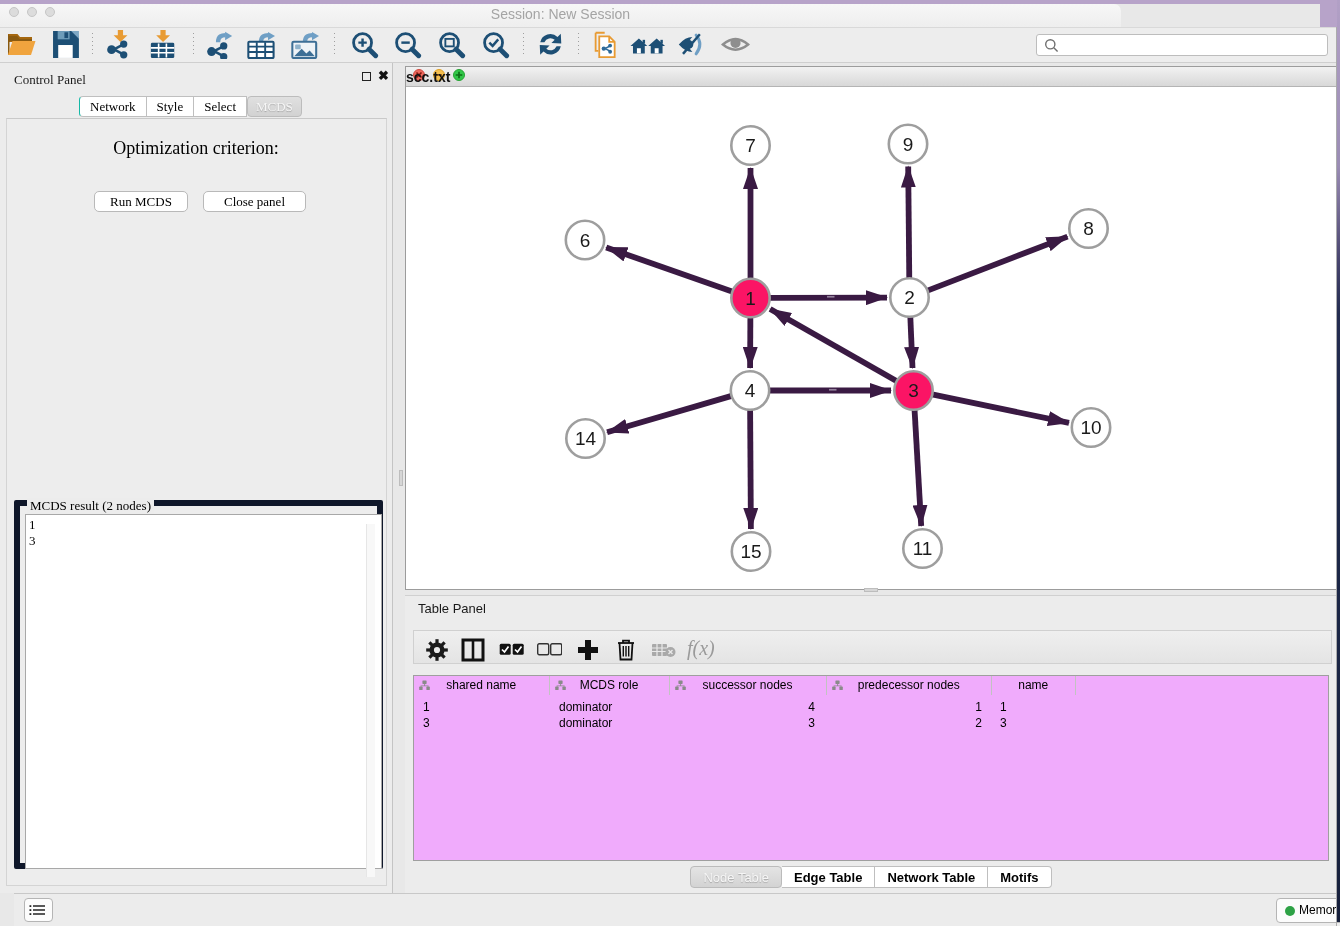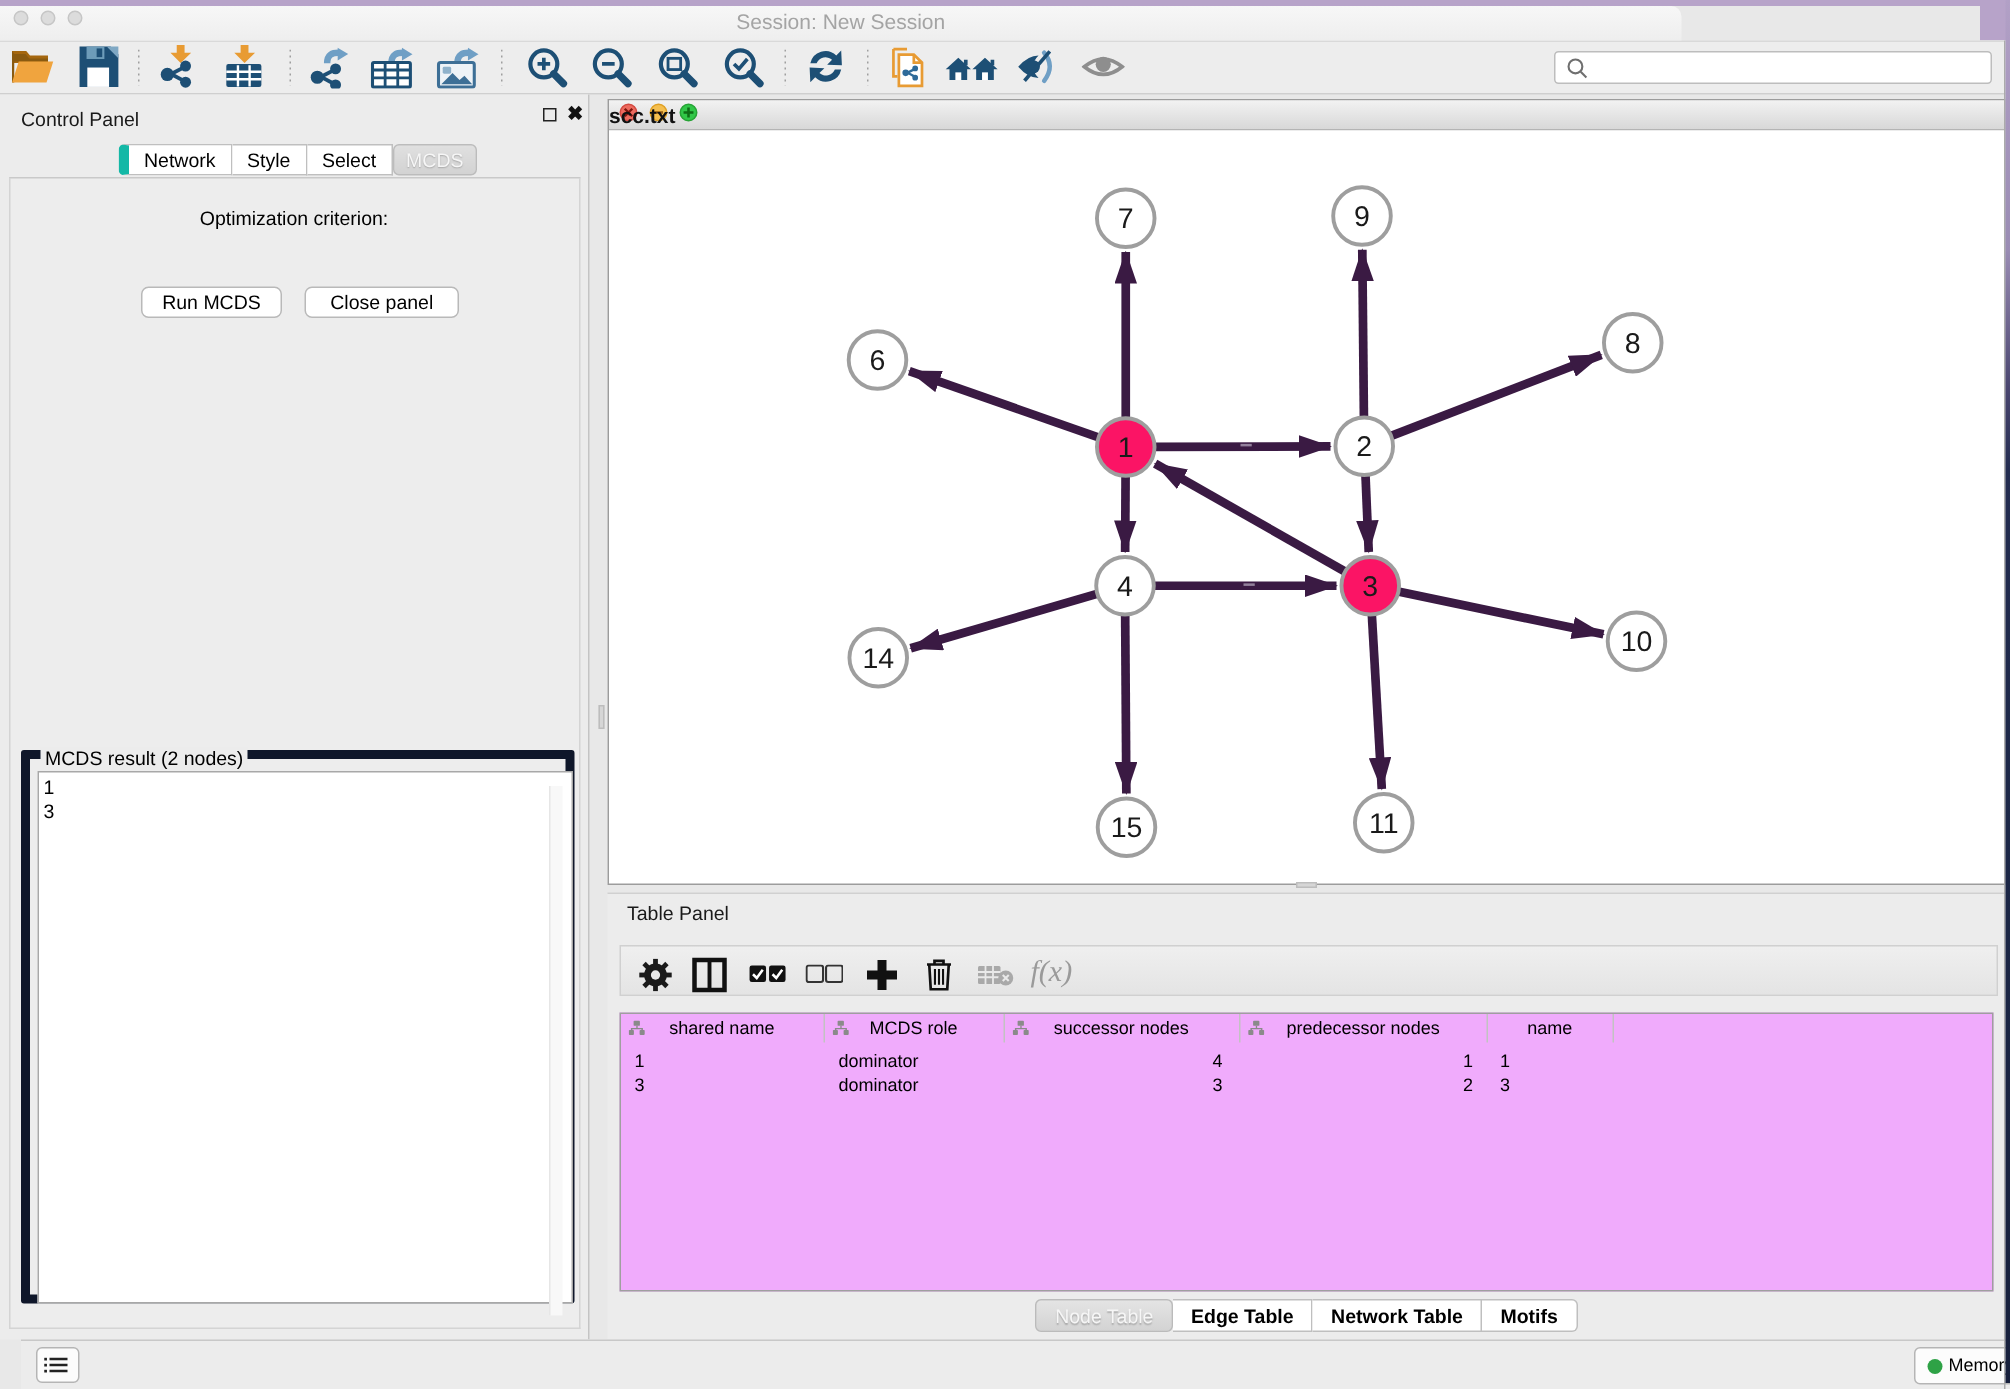--- a/index.html
+++ b/index.html
@@ -10,28 +10,28 @@
 #titlebar{left:0;top:4px;width:1121px;height:23px;background:linear-gradient(#f7f7f7,#eeeeee);border-top-right-radius:7px;z-index:5;}
 #titlebar .light{width:10px;height:10px;border-radius:50%;background:#dcdcdc;border:1px solid #c6c6c6;position:absolute;top:3px;}
 #titlebar .ttl{position:absolute;top:2px;left:0;width:100%;text-align:center;font-size:14px;color:#a4a4a4;}
 #toolbar{left:0;top:27px;width:1337px;height:36px;background:#ededed;border-top:1px solid #d9d9d9;border-bottom:1px solid #cfcfcf;}
 .tbi{position:absolute;top:2px;}
 .tbi svg{height:29px;width:auto;}
 .tsep{position:absolute;top:5px;width:1px;height:24px;background-image:linear-gradient(#9f9f9f 33%,rgba(0,0,0,0) 0%);background-size:1px 4px;}
 #searchbox{position:absolute;left:1036px;top:6px;width:292px;height:22px;background:#fff;border:1px solid #bdbdbd;border-radius:3px;}
 #searchbox svg{position:absolute;left:7px;top:3px;}
 
-#cpanel{left:0;top:63px;width:393px;height:830px;background:#ececec;border-right:1px solid #c4c4c4;}
+#cpanel{left:0;top:63px;width:393px;height:830px;background:#ececec;border-right:1px solid #c4c4c4;font-family:Liberation Serif, serif;}
 .phdr{position:absolute;left:14px;top:9px;font-size:13px;color:#1a1a1a;}
 #cptabs{position:absolute;left:79px;top:33px;height:21px;font-size:13px;}
 .tab{float:left;height:21px;line-height:20px;padding:0 10px;background:#fff;border:1px solid #bfbfbf;border-left:none;color:#000;}
-.tab.first{border-left:7px solid #14b8a6;border-radius:4px 0 0 4px;}
+.tab.first{border-left:1px solid #14b8a6;border-radius:4px 0 0 4px;}
 .tab.sel{background:linear-gradient(#e0e0e0,#d2d2d2);border-radius:4px;border:1px solid #bcbcbc;color:#f6f6f6;text-shadow:0 1px 1px #a5a5a5;}
 #cpbody{position:absolute;left:6px;top:55px;width:381px;height:768px;background:#ededed;border:1px solid #d4d4d4;border-top:1px solid #c9c9c9;}
-#optlabel{position:absolute;left:0;top:75px;width:100%;text-align:center;font-size:13px;color:#000;}
+#optlabel{position:absolute;left:0;top:75px;width:100%;text-align:center;font-size:18px;color:#000;}
 #combo{position:absolute;left:44px;top:96px;width:312px;height:21px;background:#fff;border:1px solid #b9b9b9;border-radius:5px;font-size:13px;line-height:19px;padding-left:12px;color:#000;}
 #combo svg{position:absolute;right:5px;top:2px;}
 .btn{position:absolute;height:21px;background:#fff;border:1px solid #b9b9b9;border-radius:5px;font-size:13px;text-align:center;line-height:19px;color:#000;}
 #fieldset{position:absolute;left:14px;top:437px;width:369px;height:369px;border:6px solid #0f172a;border-radius:2px;}
 #fieldset .legend{position:absolute;left:7px;top:-8px;background:#ececec;padding:0 3px;font-size:13px;color:#000;}
 #fieldset .inner{position:absolute;left:5px;top:8px;width:357px;height:355px;background:#fff;border:1px solid #a8a8a8;font-size:13px;color:#000;line-height:16px;padding:2px 0 0 3px;}
 #fieldset .vtrack{position:absolute;right:6px;top:9px;width:9px;height:353px;background:#f8f8f8;border-left:1px solid #e6e6e6;}
 
 #statusbar{left:14px;top:893px;width:1337px;height:33px;background:#ececec;border-top:1px solid #c8c8c8;}
 #listbtn{position:absolute;left:10px;top:4px;width:29px;height:24px;background:#fcfcfc;border:1px solid #b5b5b5;border-radius:4px;}

